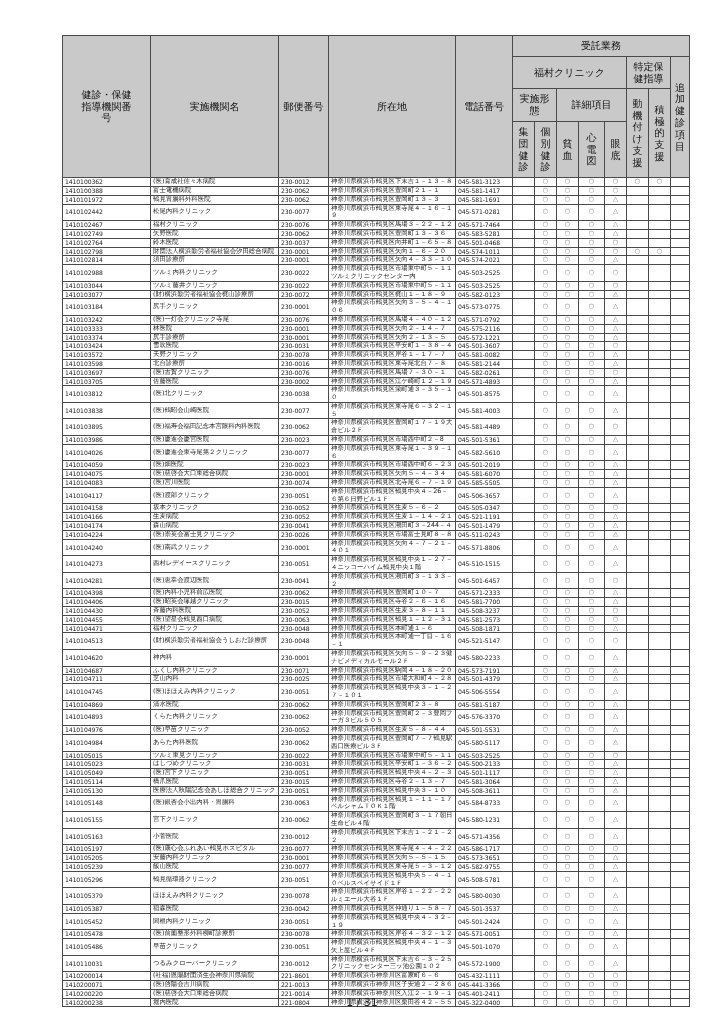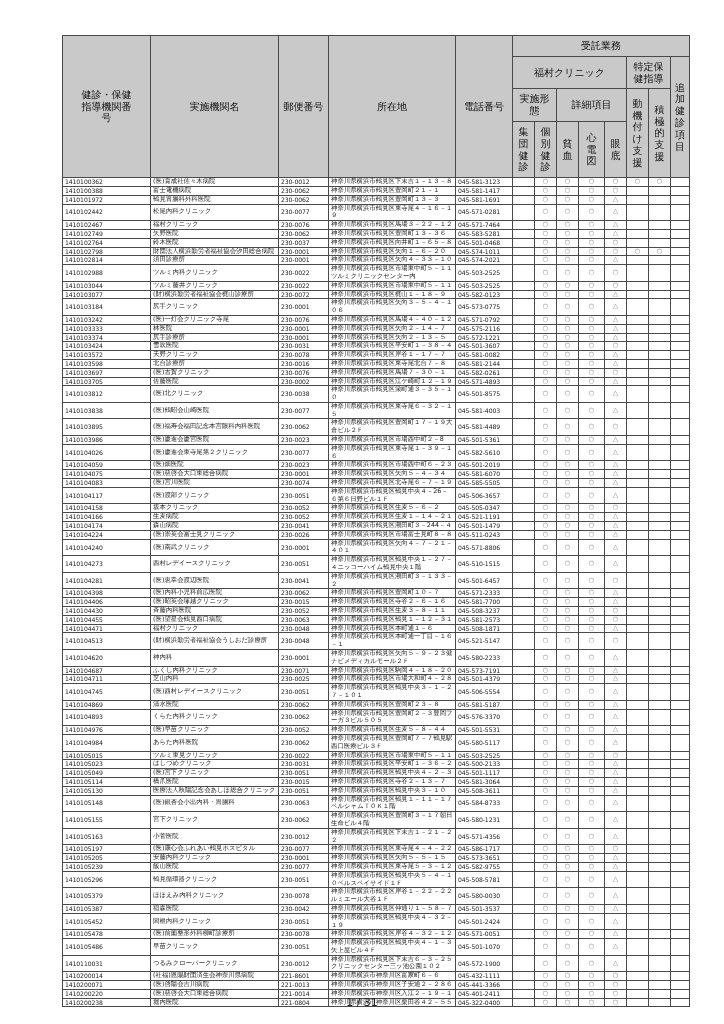--- a/index.html
+++ b/index.html
@@ -764,21 +764,21 @@
     <td class="c-mark">○</td>
     <td class="c-mark">○</td>
     <td class="c-mark">○</td>
     <td class="c-mark">△</td>
     <td class="c-mark"></td>
     <td class="c-mark"></td>
     <td class="c-mark"></td>
   </tr>
         <tr>
     <td class="c-no">1410104745</td>
-    <td class="c-name">(医)西村レデイースクリニック</td>
+    <td class="c-name">(医)ほほえみ内科クリニック</td>
     <td class="c-postal">230-0051</td>
     <td class="c-addr">神奈川県横浜市鶴見区鶴見中央３－１－２７－１０１</td>
     <td class="c-phone">045-506-5554</td>
     <td class="c-mark"></td>
     <td class="c-mark">○</td>
     <td class="c-mark">○</td>
     <td class="c-mark">○</td>
     <td class="c-mark">△</td>
     <td class="c-mark"></td>
     <td class="c-mark"></td>

